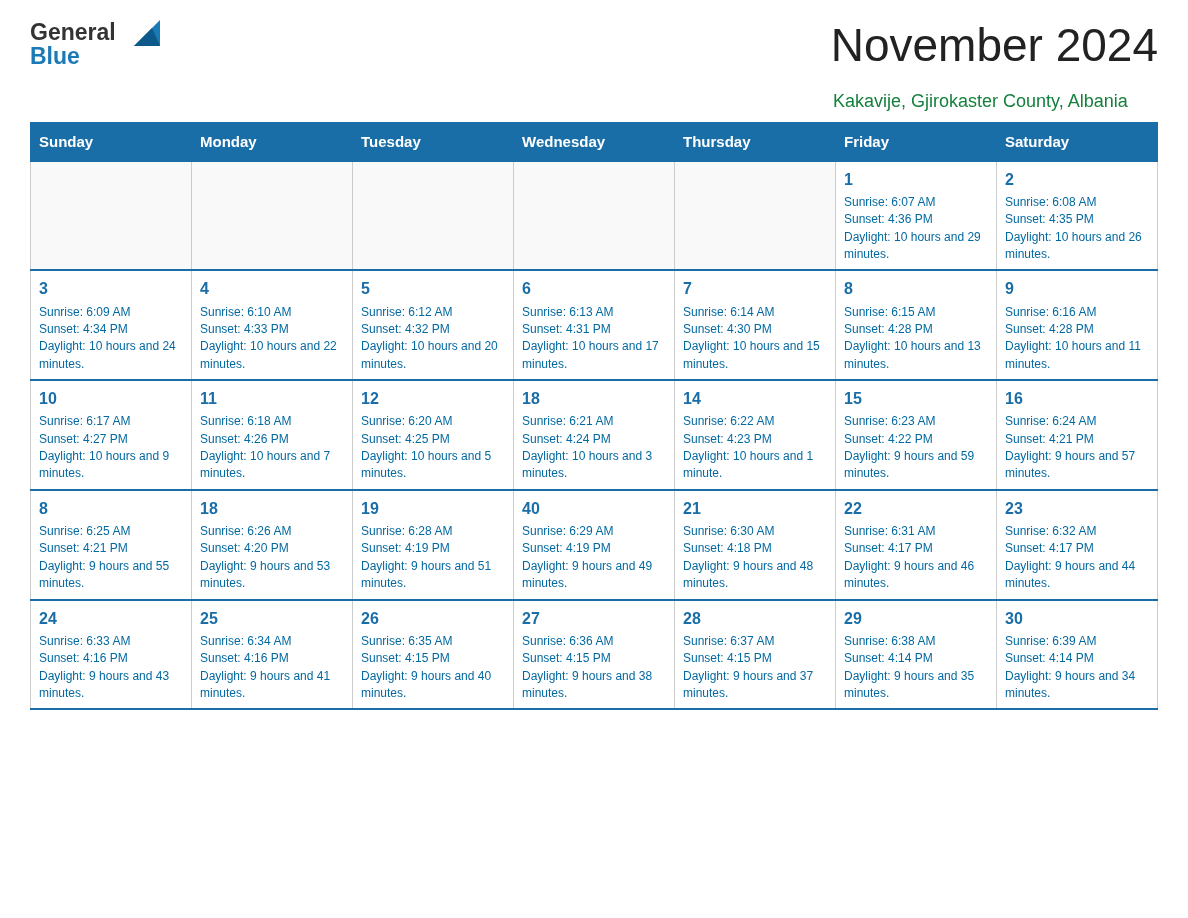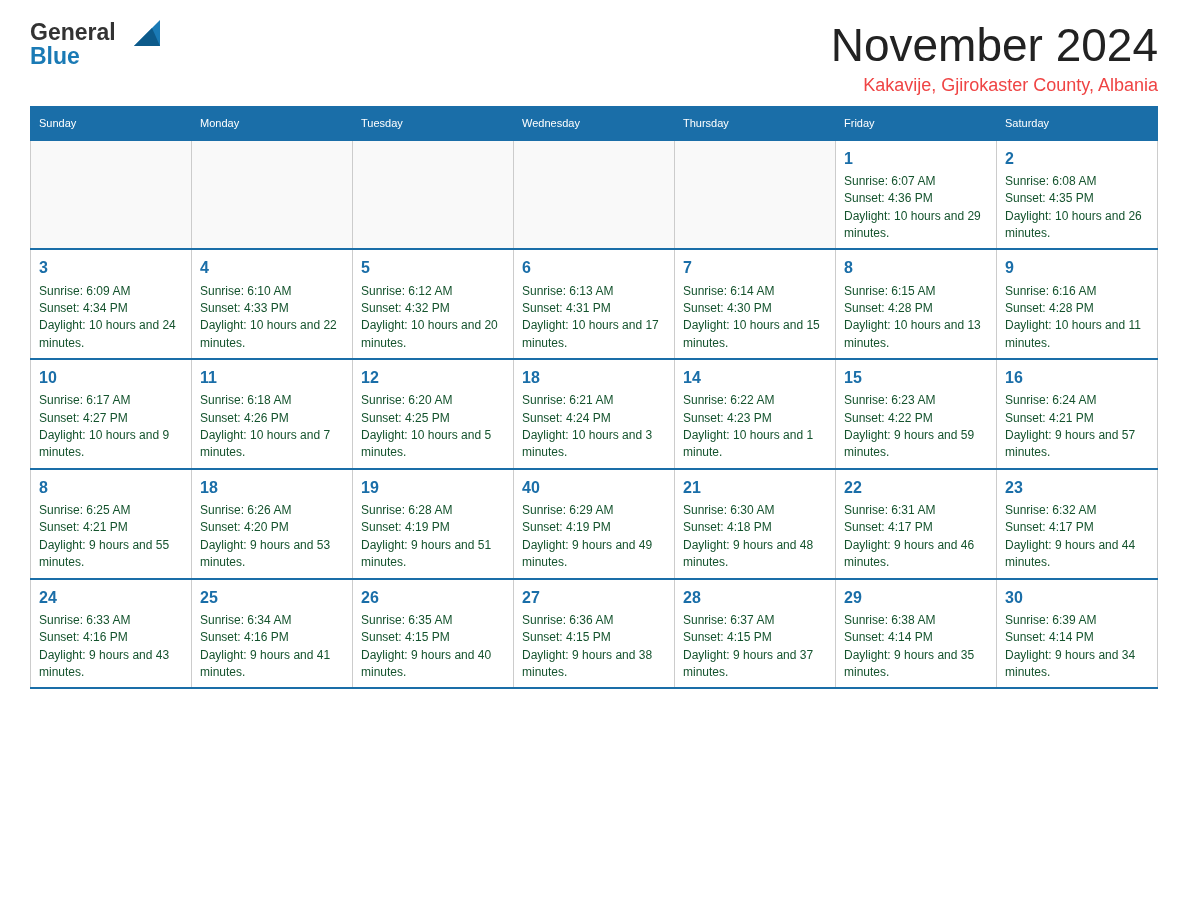--- a/index.html
+++ b/index.html
@@ -26,34 +26,35 @@
     }
     .month-title {
       font-size: 46px;
       font-weight: normal;
       color: #222;
       line-height: 1.1;
       margin-left: 28px;
     }
     .subtitle {
       font-size: 18px;
-      color: #ef4444;
-      margin-top: 4px;
+      color: #15803d;
+      margin-top: 20px;
+      text-align: center;
     }
     .calendar {
       width: 100%;
       border-collapse: collapse;
       margin-top: 8px;
     }
     .calendar th {
       background-color: #1a6ea8;
       color: #fff;
       padding: 10px 8px;
-      font-size: 11px;
-      font-weight: normal;
+      font-size: 15px;
+      font-weight: bold;
       text-align: left;
       border: 1px solid #1a6ea8;
     }
     .calendar td {
       vertical-align: top;
       padding: 6px 8px;
       border: 1px solid #ccc;
       width: 14.28%;
       min-height: 100px;
       font-size: 12.5px;
@@ -61,21 +62,21 @@
       line-height: 1.45;
     }
     .day-num {
       font-size: 16px;
       font-weight: bold;
       color: #1a6ea8;
       display: block;
       margin-bottom: 3px;
     }
     .cell-info {
-      color: #14532d;
+      color: #0369a1;
       font-size: 12px;
     }
     .empty-cell {
       background: #f9f9f9;
     }
     tr { border-bottom: 2px solid #1a6ea8; }
   </style>
 </head>
 <body>
 

